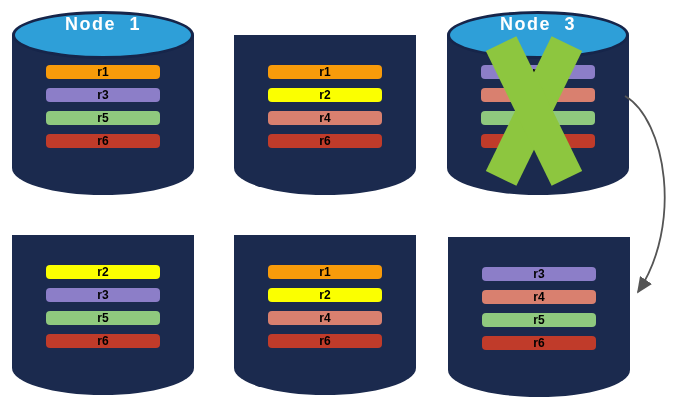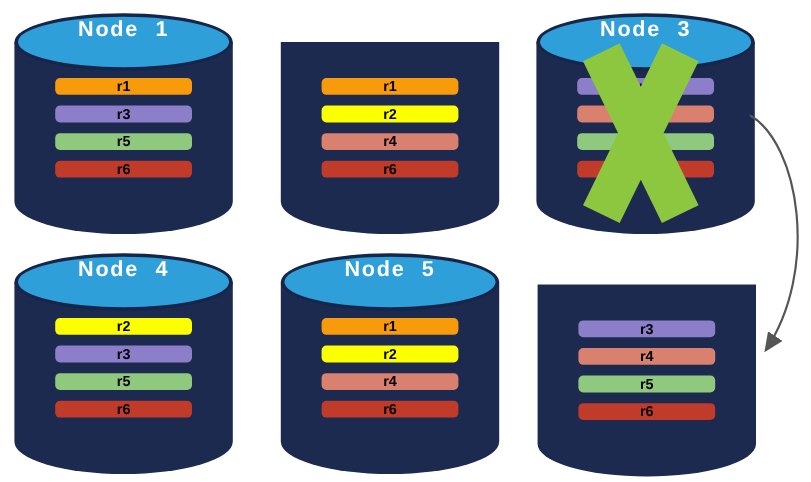--- a/index.html
+++ b/index.html
@@ -139,36 +139,30 @@
       <div class="replica-bar" style="background: rgb(192, 59, 42);">r6</div>
     </div>
     <div class="x-mark">
       <div class="x-arm x-arm-1"></div>
       <div class="x-arm x-arm-2"></div>
     </div>
   </div>
 
   <div class="node pos-3">
     <div class="cyl-body"></div>
-    <div class="cyl-top">
-      <span class="node-title">Node 4</span>
-    </div>
     <div class="bars">
       <div class="replica-bar" style="background: rgb(251, 255, 0);">r2</div>
       <div class="replica-bar" style="background: rgb(140, 126, 200);">r3</div>
       <div class="replica-bar" style="background: rgb(143, 201, 126);">r5</div>
       <div class="replica-bar" style="background: rgb(192, 59, 42);">r6</div>
     </div>
   </div>
 
   <div class="node pos-4">
     <div class="cyl-body"></div>
-    <div class="cyl-top">
-      <span class="node-title">Node 5</span>
-    </div>
     <div class="bars">
       <div class="replica-bar" style="background: rgb(248, 155, 10);">r1</div>
       <div class="replica-bar" style="background: rgb(251, 255, 0);">r2</div>
       <div class="replica-bar" style="background: rgb(217, 128, 111);">r4</div>
       <div class="replica-bar" style="background: rgb(192, 59, 42);">r6</div>
     </div>
   </div>
 
   <div class="node pos-5">
     <div class="cyl-body"></div>

